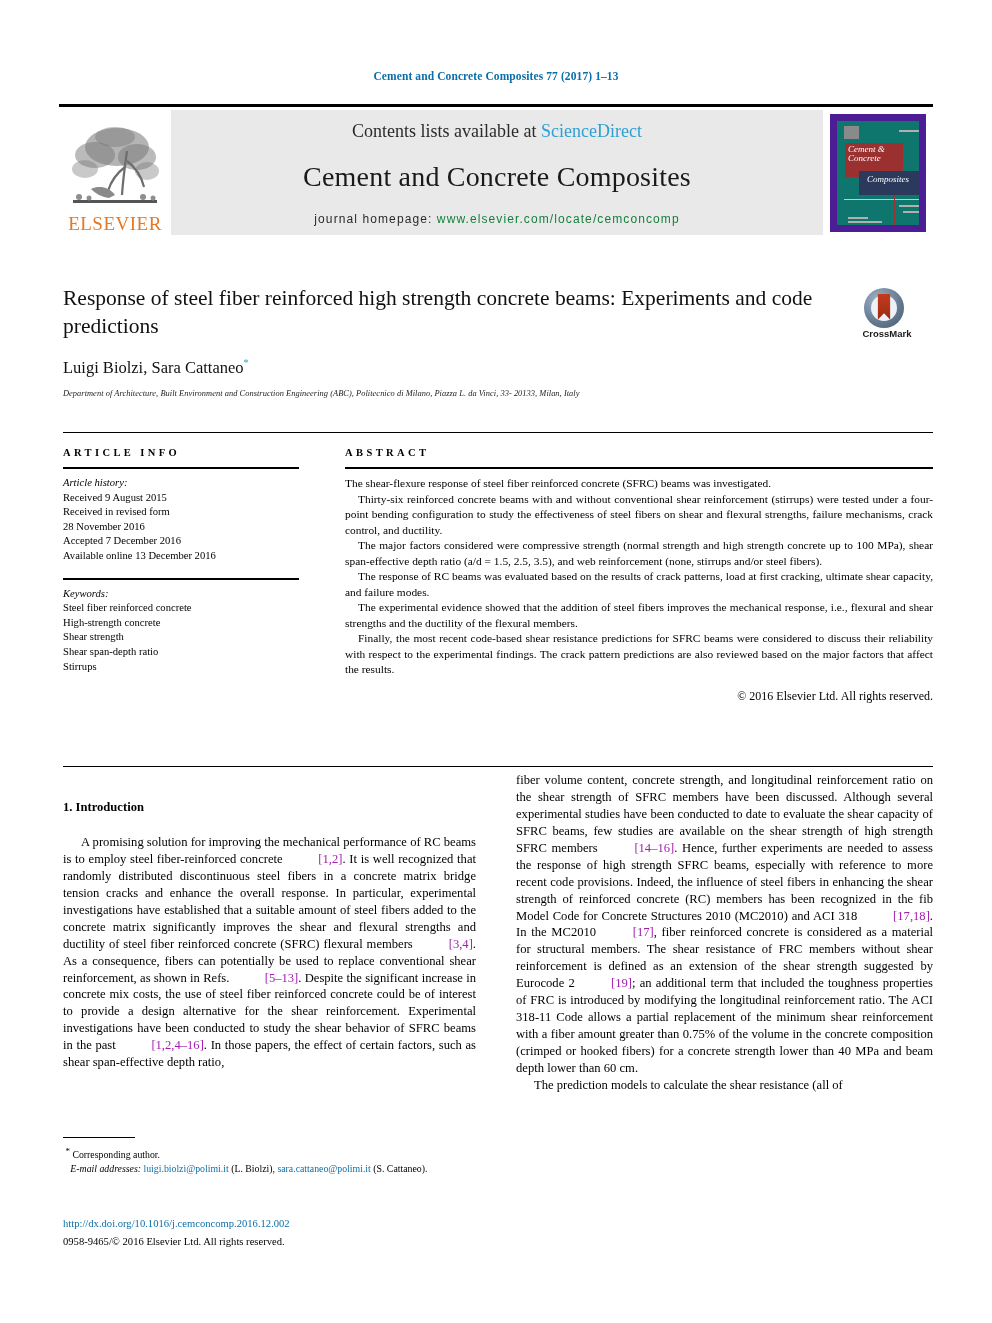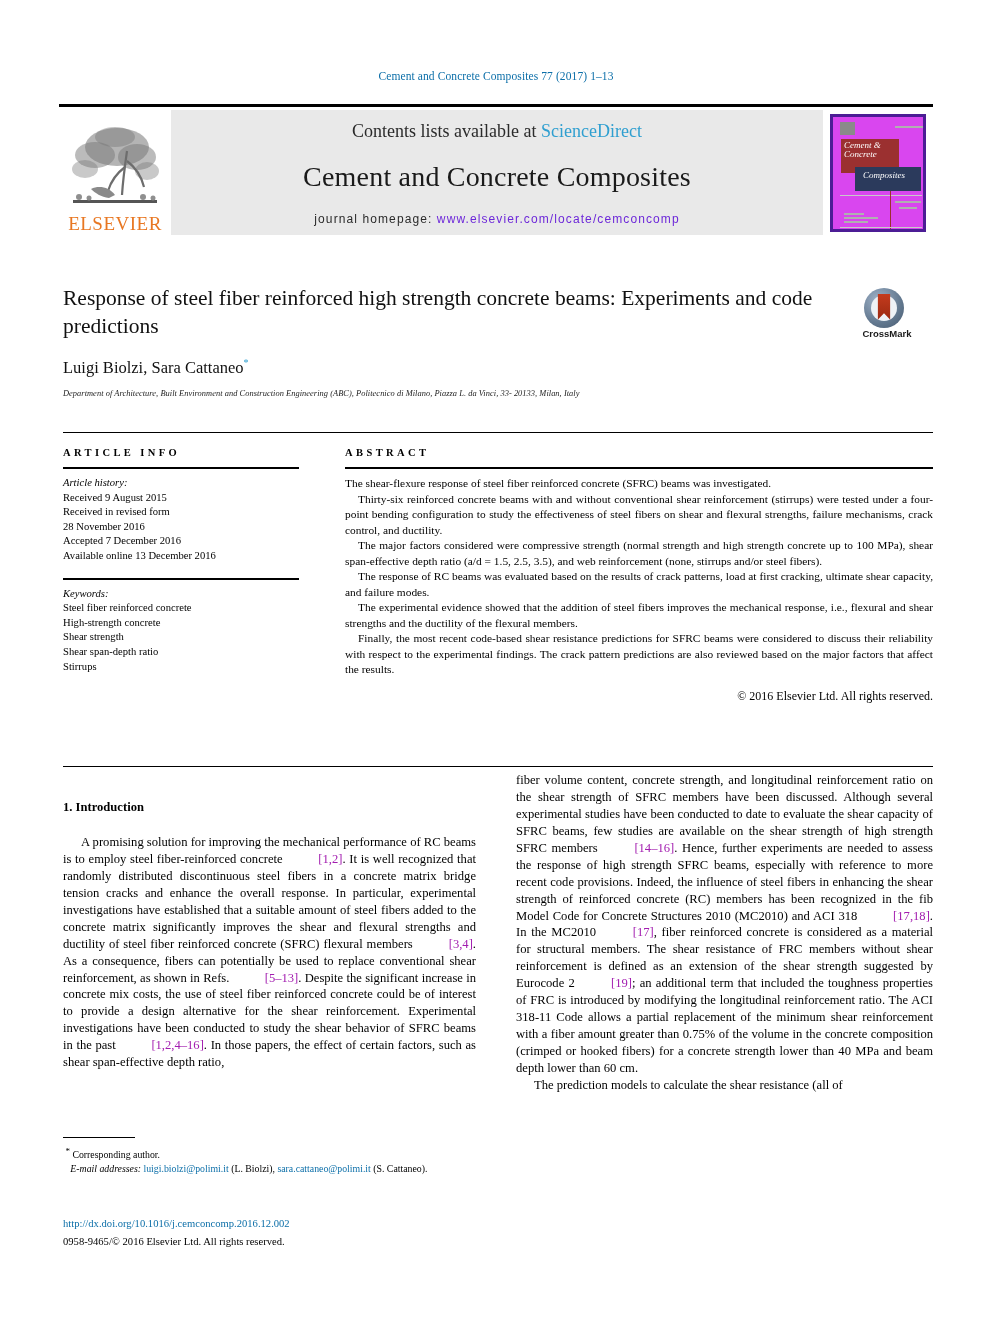--- a/index.html
+++ b/index.html
@@ -21,21 +21,21 @@
     height: 1323px;
   }
 
   
   .running-head {
     position: absolute;
     left: 0; top: 70px;
     width: 992px;
     text-align: center;
     font-size: 11.5px;
-    font-weight: normal;
+    font-weight: bold;
     color: #0b6ea8;
     letter-spacing: 0.1px;
   }
 
   
   .masthead {
     position: absolute;
     left: 59px; top: 104px;
     width: 874px;
     height: 128px;
@@ -99,36 +99,36 @@
     color: #1a1a1a;
     letter-spacing: 0.2px;
   }
   .homepage-line {
     font-family: "Liberation Sans", sans-serif;
     font-size: 12px;
     color: #2b2b2b;
     letter-spacing: 1.1px;
   }
   .homepage-line .url {
-    color: #6d28d9;
+    color: #15803d;
   }
   .cover-thumb {
     flex: 0 0 110px;
     width: 110px;
     position: relative;
     background: #fff;
     display: flex;
     align-items: center;
     justify-content: center;
   }
   .cover-inner {
     width: 96px;
     height: 118px;
-    border: 3px solid #4c1d95;
-    background: #d946ef;
+    border: 7px solid #4c1d95;
+    background: #0f766e;
     position: relative;
     overflow: hidden;
   }
   .cv-red {
     position: absolute;
     left: 8px; top: 22px;
     width: 58px; height: 34px;
     background: #9b3030;
   }
   .cv-navy {

